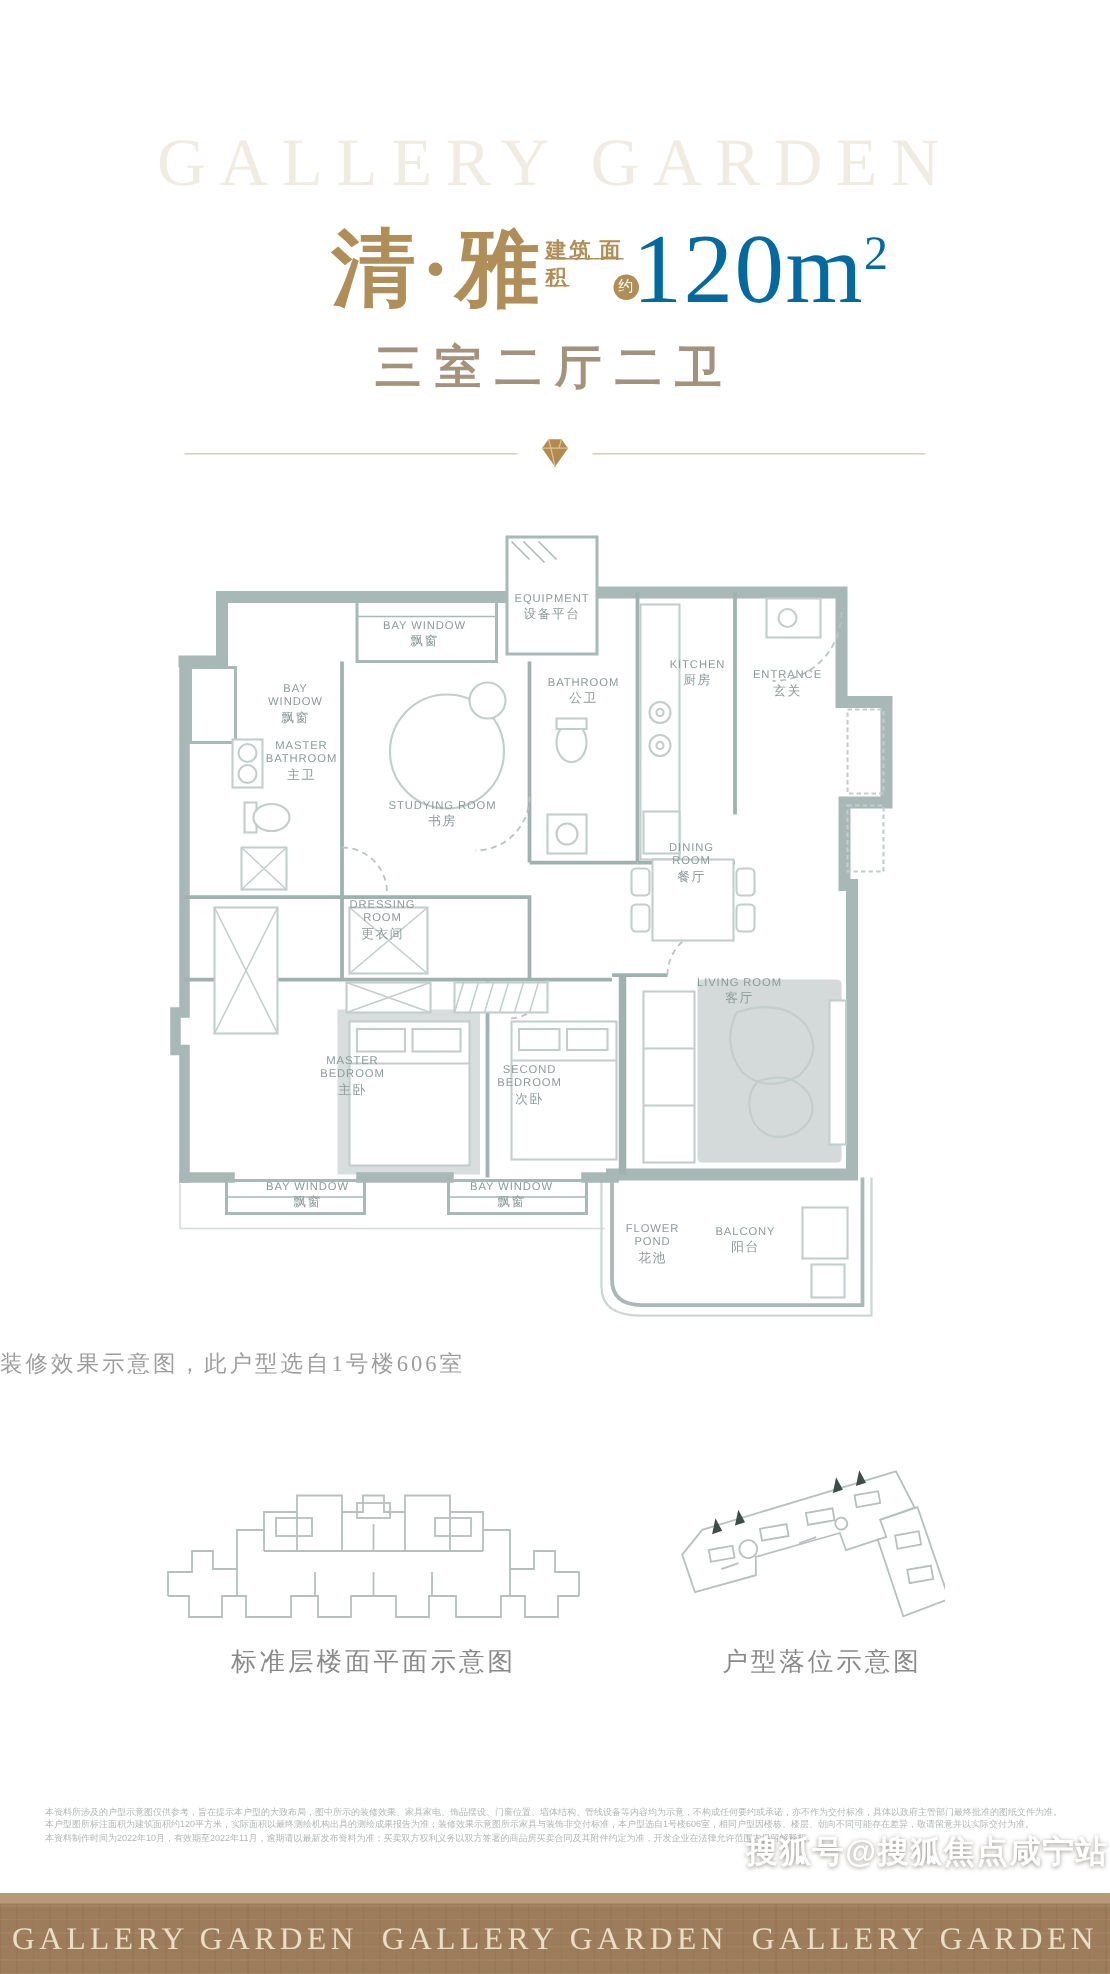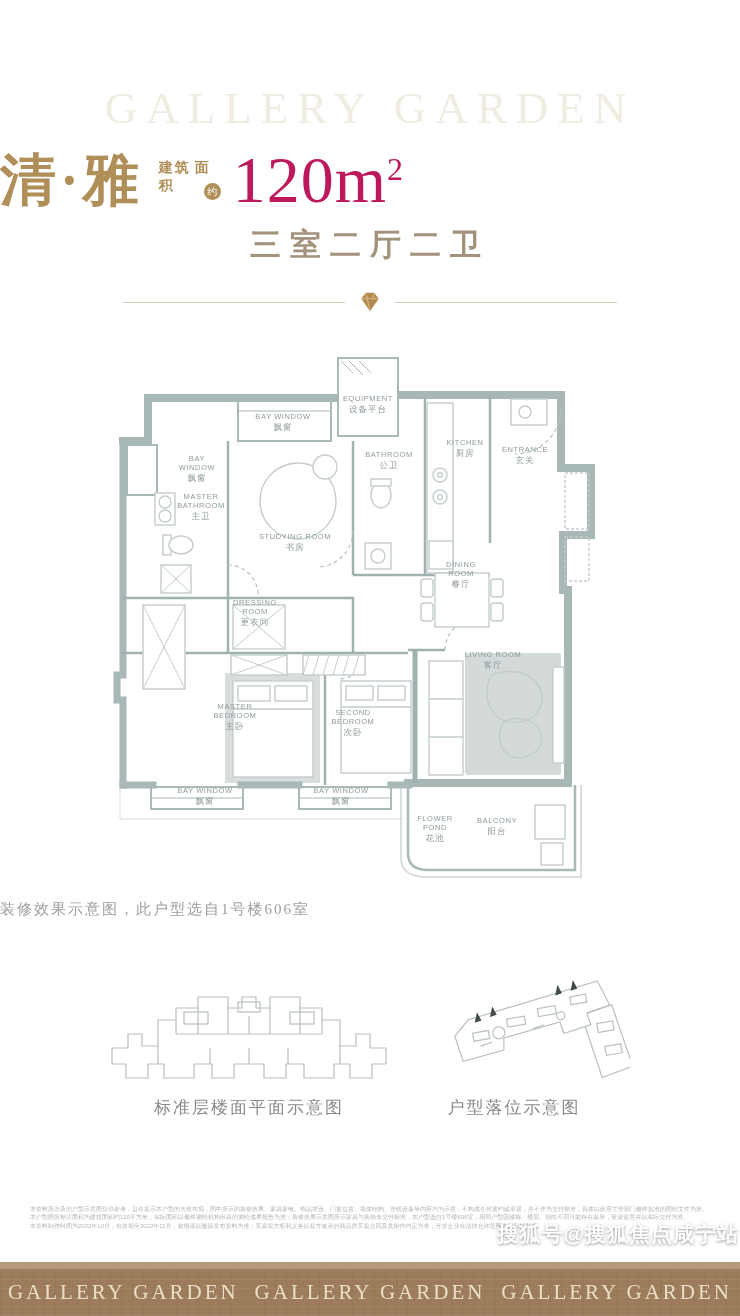--- a/index.html
+++ b/index.html
@@ -3,46 +3,46 @@
 <meta charset="utf-8">
 <style>
   html,body{margin:0;padding:0;background:#ffffff;}
   .page{position:relative;width:740px;height:1316px;background:#ffffff;overflow:hidden;
         font-family:"Liberation Serif","DejaVu Serif",serif;}
 
   
   .brand-watermark{position:absolute;top:82px;left:0;width:740px;text-align:center;
     font-size:45px;letter-spacing:9px;color:#f1ece2;font-weight:400;white-space:nowrap;}
   .title-row{position:absolute;top:138px;left:0;width:592px;height:84px;
-    display:flex;align-items:center;justify-content:flex-start;gap:16px;}
+    display:flex;align-items:center;justify-content:flex-end;}
   .title-cn{font-size:56px;font-weight:bold;color:#b08e58;letter-spacing:4px;line-height:1;}
-  .area-prefix{position:relative;width:58px;height:44px;color:#b08e58;}
+  .area-prefix{position:relative;width:58px;height:44px;color:#b08e58;text-decoration:underline;}
   .area-prefix .l1,.area-prefix .l2{font-size:14px;line-height:17px;letter-spacing:2px;font-weight:bold;}
   .approx-circle{position:absolute;right:-4px;bottom:2px;width:17px;height:17px;border-radius:50%;
     background:#b08e58;color:#ffffff;font-size:10px;line-height:17px;text-align:center;}
-  .area-value{font-size:66px;color:#be185d;line-height:1;letter-spacing:1px;}
+  .area-value{font-size:66px;color:#0369a1;line-height:1;letter-spacing:1px;}
   .area-value sup{font-size:32px;vertical-align:22px;letter-spacing:0;}
   .subtitle{position:absolute;top:224px;left:0;width:740px;text-align:center;
     font-size:31px;color:#a3927c;letter-spacing:9px;font-weight:700;}
   .divider{position:absolute;top:290px;left:0;width:740px;height:24px;
     display:flex;align-items:center;justify-content:center;gap:12px;}
   .divider .line{width:222px;height:1px;background:#d8ceba;}
 
   
   .floorplan{position:absolute;top:353px;left:113px;width:495px;height:528px;}
   .plan-caption{position:absolute;top:900px;left:0;width:740px;text-align:left;
     font-size:15px;color:#9d9d9d;letter-spacing:2px;}
 
   
   .diagram-left{position:absolute;top:988px;left:100px;width:298px;height:100px;}
   .diagram-right{position:absolute;top:976px;left:446px;width:184px;height:114px;}
   .diagram-caption{position:absolute;top:1096px;font-size:17px;color:#8a8a8a;
     letter-spacing:2px;text-align:center;}
   .diagram-caption.left{left:100px;width:298px;}
-  .diagram-caption.right{left:422px;width:184px;font-family:Liberation Mono, monospace;}
+  .diagram-caption.right{left:456px;width:184px;font-family:Liberation Mono, monospace;}
 
   
   .disclaimer{position:absolute;top:1205px;left:30px;width:682px;
     font-family:"Liberation Sans","DejaVu Sans",sans-serif;
     font-size:6px;line-height:8.4px;color:#b2b6b6;text-align:justify;}
 
   
   .footer{position:absolute;top:1262px;left:0;width:740px;height:54px;background:#9d7c5b;
     border-top:7px solid #b69a7a;box-sizing:border-box;
     background-image:

